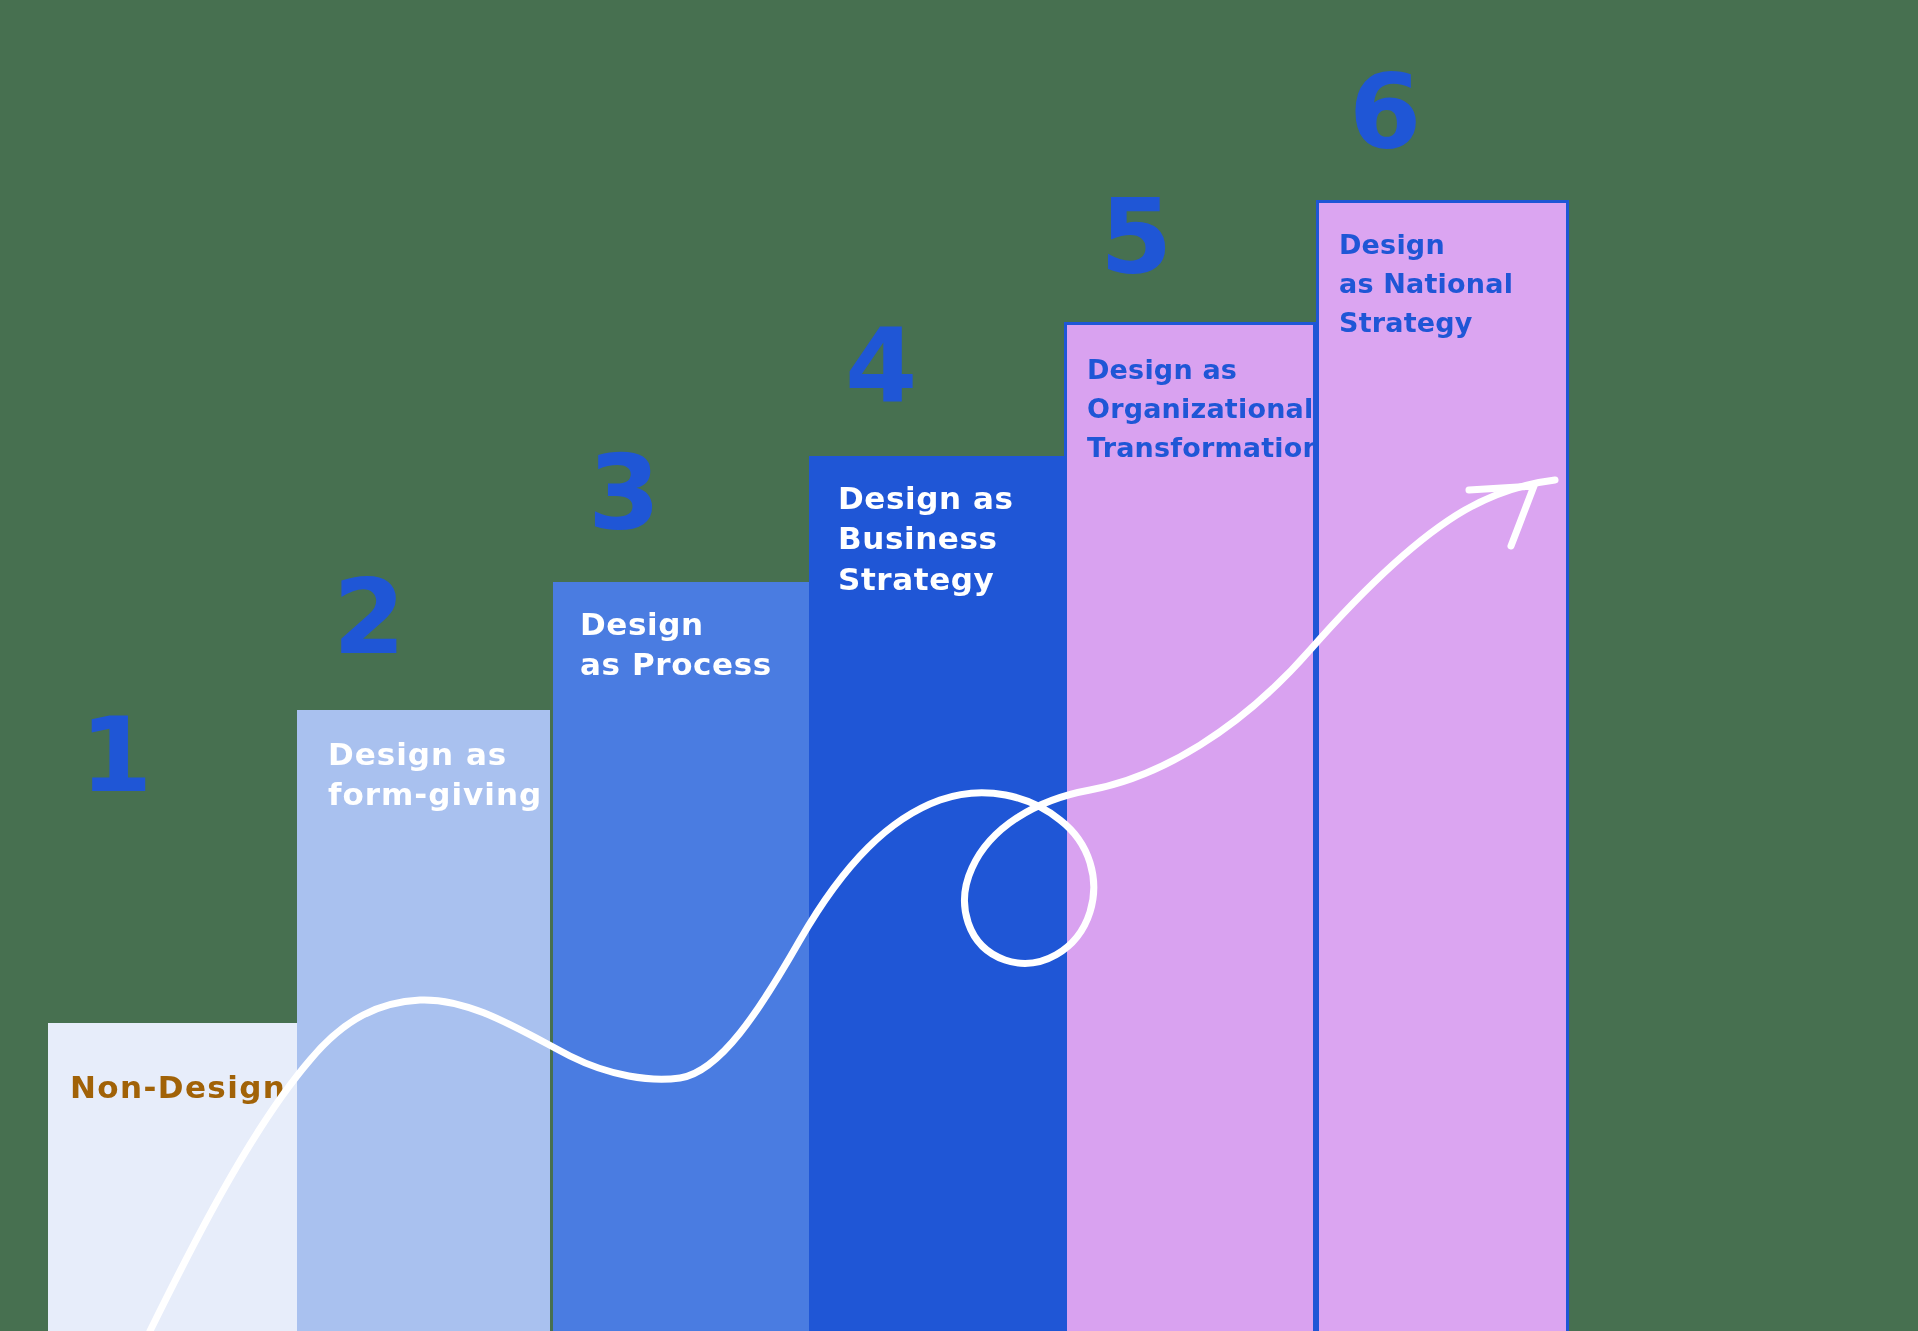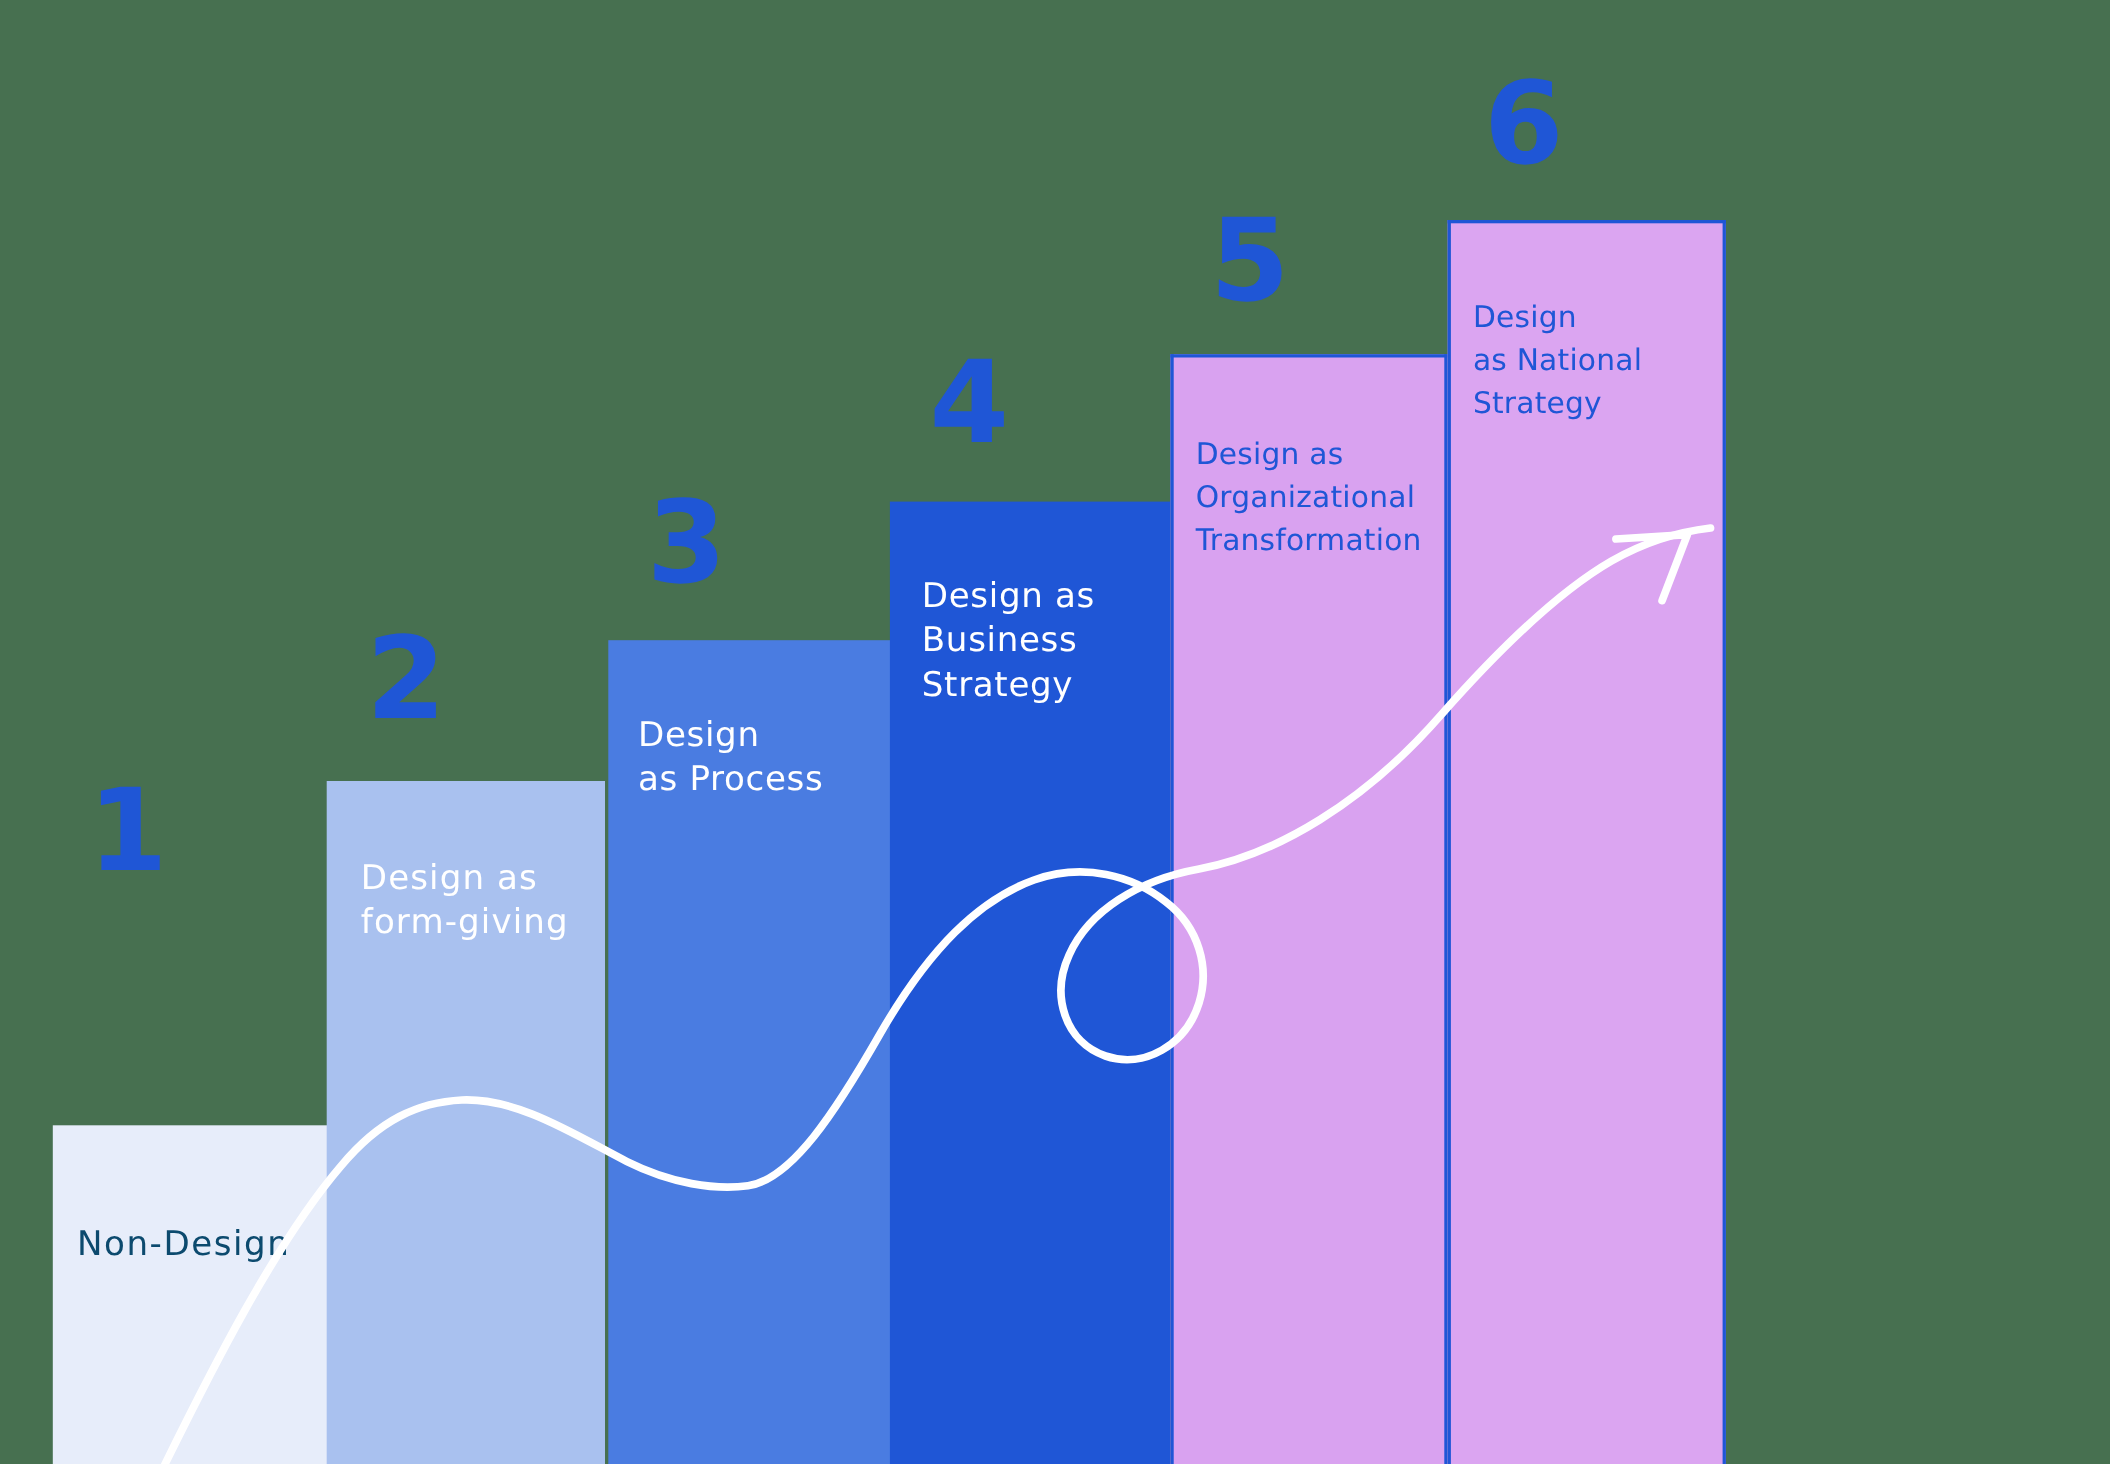--- a/index.html
+++ b/index.html
@@ -12,25 +12,24 @@
   #stage{position:relative;width:1918px;height:1331px;}
 
   
   .bar{
     position:absolute;
     box-sizing:border-box;
     overflow:hidden;
   }
   .bar-label{
     position:absolute;
-    font-weight:400;
+    font-weight:700;
     line-height:1.30;
     white-space:pre-line;
     letter-spacing:.5px;
-    margin-top:44px;
   }
 
   
   .step-num{
     position:absolute;
     font-weight:700;
     color:#1f56d6;
     line-height:1;
     font-size:104px;
   }
@@ -42,21 +41,21 @@
     width:1918px;height:1331px;
     pointer-events:none;
   }
 </style>
 </head>
 <body>
 
 <div id="stage">
 
   <div class="bar" style="left:48px;top:1023px;width:262px;height:308px;background:#e7edfa;">
-    <div class="bar-label" style="left:22px;top:44px;color:#0c4a6e;font-size:31px;letter-spacing:1.4px;">Non-Design</div>
+    <div class="bar-label" style="left:22px;top:44px;color:#a16207;font-size:31px;letter-spacing:1.4px;">Non-Design</div>
   </div>
   <div class="step-num" style="left:80px;top:703px;">1</div>
 
   <div class="bar" style="left:297px;top:710px;width:253px;height:621px;background:#a9c1ef;">
     <div class="bar-label" style="left:31px;top:24px;color:#ffffff;font-size:31px;letter-spacing:1.0px;">Design as
 form-giving</div>
   </div>
   <div class="step-num" style="left:333px;top:565px;">2</div>
 
   <div class="bar" style="left:553px;top:582px;width:257px;height:749px;background:#4a7ce1;">

